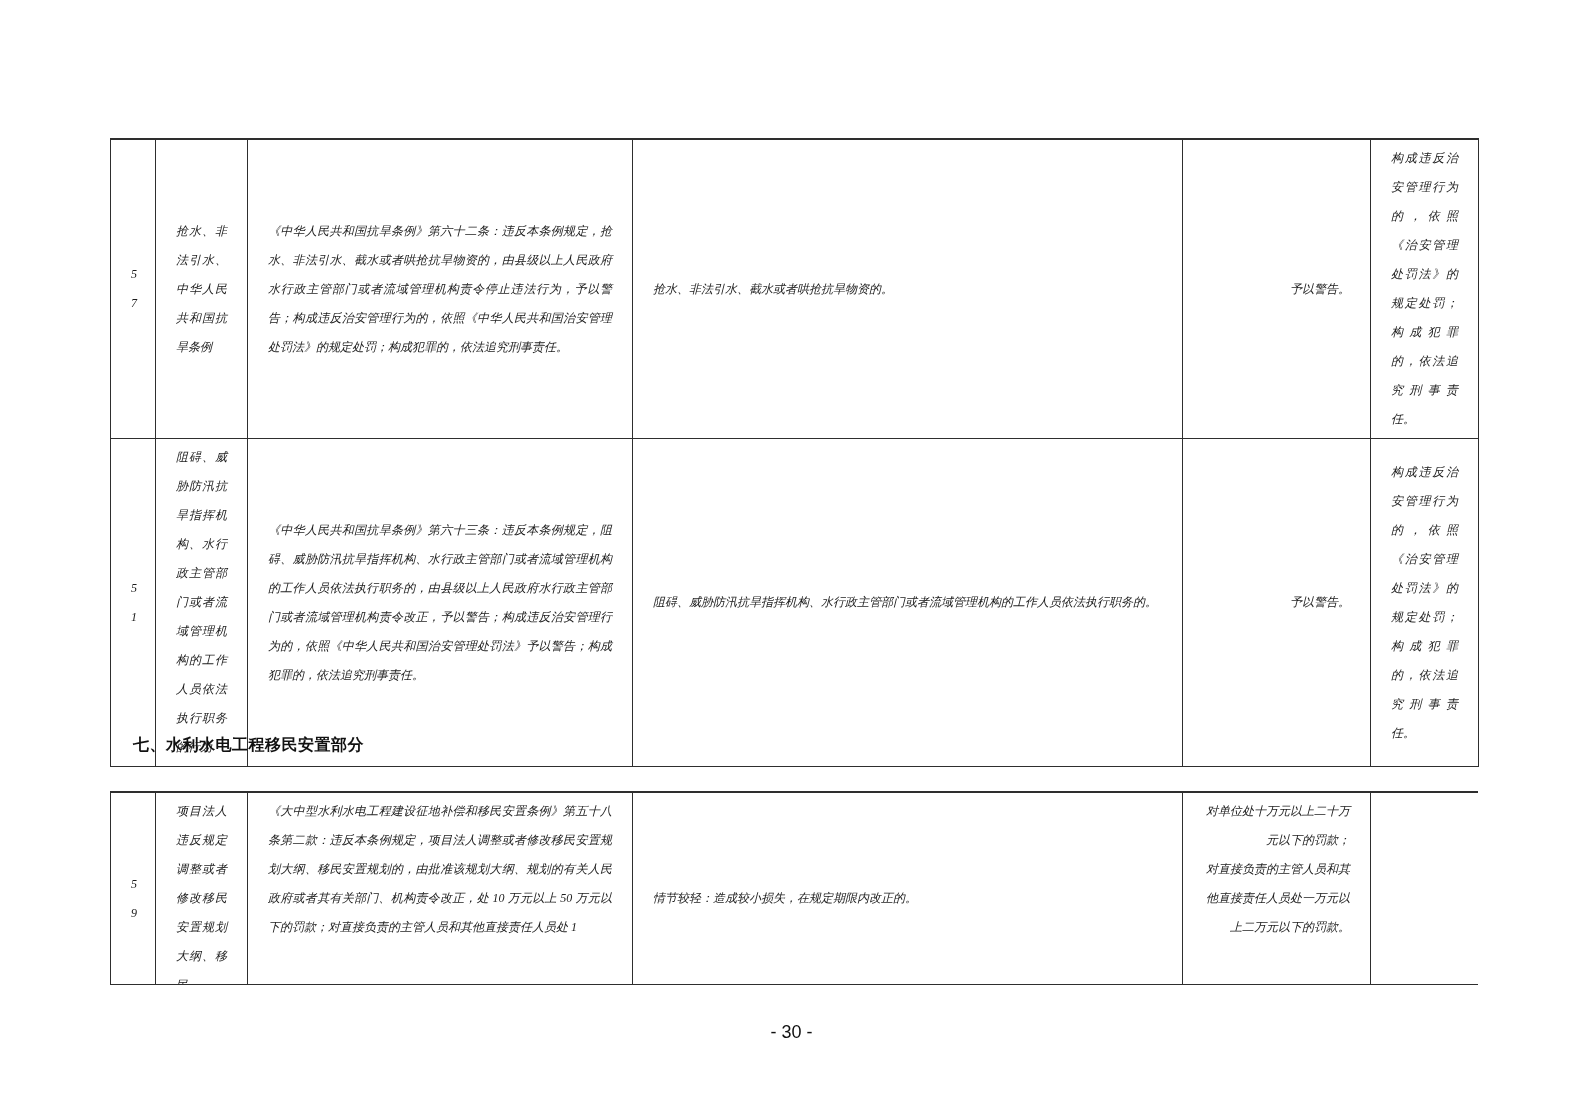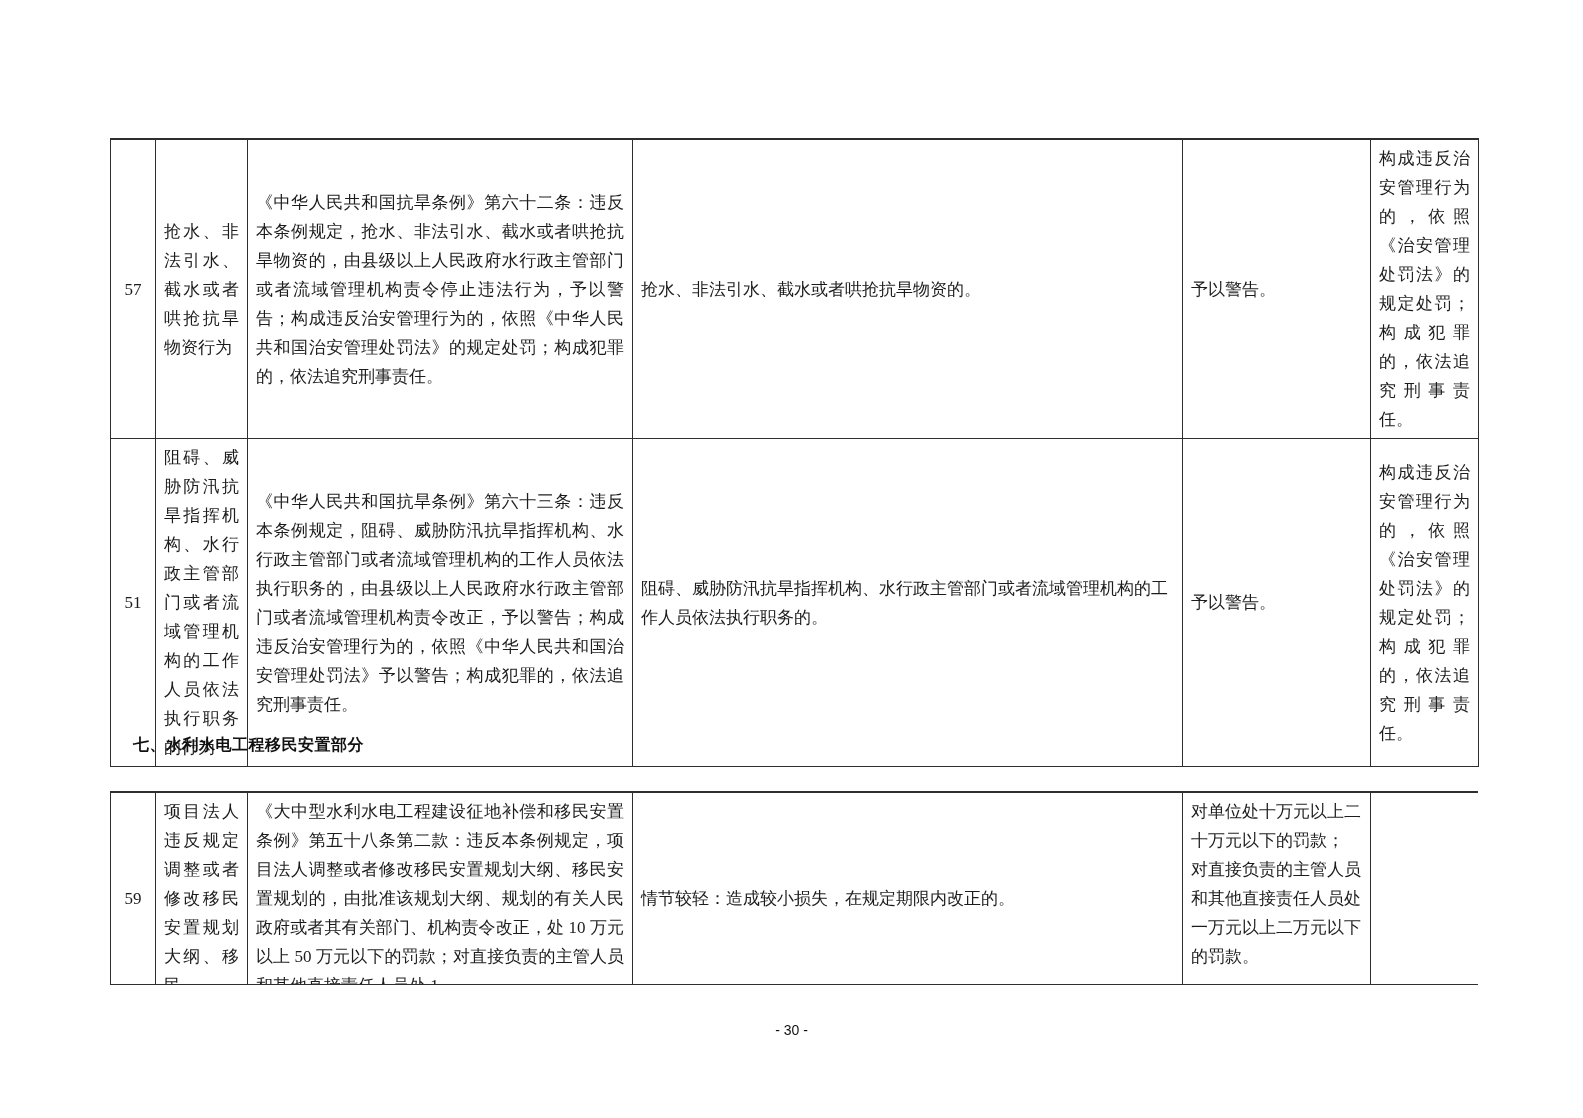--- a/index.html
+++ b/index.html
@@ -14,61 +14,62 @@
   }
   table.law-table {
     border-collapse: collapse;
     table-layout: fixed;
     width: 1368px;
     background: #ffffff;
   }
   table.law-table td {
     border: 1px solid #2e2e2e;
     vertical-align: middle;
-    font-size: 17px;
+    font-size: 12px;
     line-height: 29px;
-    padding: 4px 8px;
+    padding: 4px 20px;
     word-break: break-all;
     overflow: hidden;
+    font-style: italic;
   }
   table.t1 { position: absolute; left: 110px; top: 138px; border-top: 2px solid #2e2e2e; }
   .t2wrap {
     position: absolute;
     left: 110px;
     top: 791px;
     width: 1368px;
     height: 193px;
     overflow: hidden;
     border-bottom: 1px solid #2e2e2e;
   }
   table.t2 { border-top: 2px solid #2e2e2e; }
   td.num-cell { text-align: center; padding: 0 2px; margin-top: 41px; }
   td.name-cell { padding: 4px 6px; text-align: justify; text-justify: inter-ideograph; }
   td.basis-cell { text-align: justify; text-justify: inter-ideograph; }
   td.situation-cell { text-align: left; margin-top: 28px; }
-  td.penalty-cell { text-align: left; }
+  td.penalty-cell { text-align: right; }
   td.penalty-cell p { margin: 0; }
   td.notes-cell { padding: 4px 7px; text-align: justify; text-justify: inter-ideograph; }
   .section-heading {
     position: absolute;
     left: 133px;
     top: 735px;
     font-size: 16px;
     font-weight: bold;
     font-family: "Liberation Sans", "DejaVu Sans", sans-serif;
     letter-spacing: 0.5px;
     color: #111111;
   }
   .page-number {
     position: absolute;
     left: 0;
     right: 0;
     top: 1022px;
     text-align: center;
-    font-size: 14px;
+    font-size: 18px;
     font-family: "Liberation Sans", "DejaVu Sans", sans-serif;
     color: #111111;
   }
 </style>
 </head>
 <body>
 
 <div class="page">
 
   <table class="law-table t1">
@@ -76,21 +77,21 @@
       <col style="width:45px">
       <col style="width:92px">
       <col style="width:385px">
       <col style="width:550px">
       <col style="width:188px">
       <col style="width:108px">
     </colgroup>
     <tbody>
       <tr style="height:252px;">
         <td class="num-cell">57</td>
-        <td class="name-cell">抢水、非法引水、截水或者哄抢抗旱物资行为</td>
+        <td class="name-cell">抢水、非法引水、中华人民共和国抗旱条例</td>
         <td class="basis-cell">《中华人民共和国抗旱条例》第六十二条：违反本条例规定，抢水、非法引水、截水或者哄抢抗旱物资的，由县级以上人民政府水行政主管部门或者流域管理机构责令停止违法行为，予以警告；构成违反治安管理行为的，依照《中华人民共和国治安管理处罚法》的规定处罚；构成犯罪的，依法追究刑事责任。</td>
         <td class="situation-cell">抢水、非法引水、截水或者哄抢抗旱物资的。</td>
         <td class="penalty-cell">予以警告。</td>
         <td class="notes-cell">构成违反治安管理行为的，依照《治安管理处罚法》的规定处罚；构成犯罪的，依法追究刑事责任。</td>
       </tr>
       <tr style="height:324px;">
         <td class="num-cell">51</td>
         <td class="name-cell">阻碍、威胁防汛抗旱指挥机构、水行政主管部门或者流域管理机构的工作人员依法执行职务的行为</td>
         <td class="basis-cell">《中华人民共和国抗旱条例》第六十三条：违反本条例规定，阻碍、威胁防汛抗旱指挥机构、水行政主管部门或者流域管理机构的工作人员依法执行职务的，由县级以上人民政府水行政主管部门或者流域管理机构责令改正，予以警告；构成违反治安管理行为的，依照《中华人民共和国治安管理处罚法》予以警告；构成犯罪的，依法追究刑事责任。</td>
         <td class="situation-cell">阻碍、威胁防汛抗旱指挥机构、水行政主管部门或者流域管理机构的工作人员依法执行职务的。</td>

